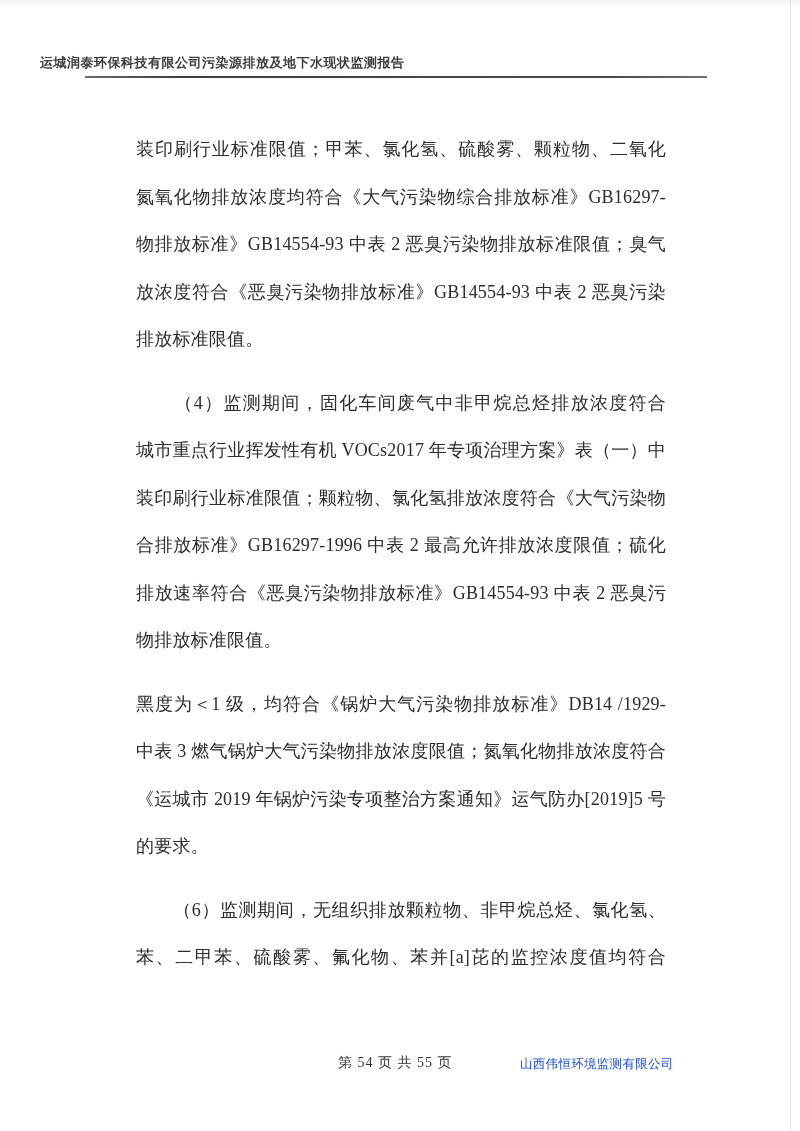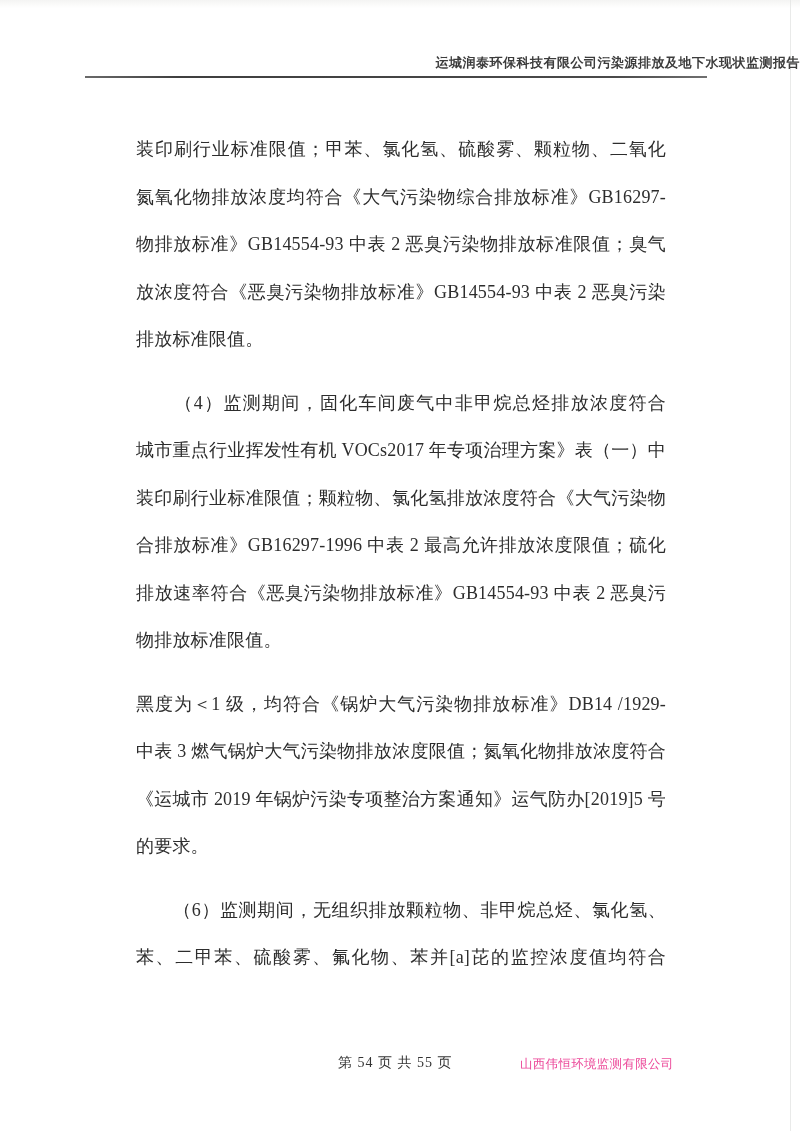--- a/index.html
+++ b/index.html
@@ -15,23 +15,24 @@
     position: absolute; top: 0; right: 9px; width: 1px; height: 1131px;
     background: #e3e5e4; opacity: .8;
   }
   .scan-top-tint {
     position: absolute; top: 0; left: 0; right: 0; height: 8px;
     background: linear-gradient(#f4f4f3, #ffffff);
   }
 
   .header-title {
     position: absolute; top: 54px; left: 0; right: 0;
-    text-align: right;
+    text-align: left;
     font-size: 13px; font-weight: 600; letter-spacing: .5px;
     color: #3c3c3c;
+    padding-left: 40px;
   }
   .header-rule {
     position: absolute; top: 76px; left: 85px; width: 622px; height: 2px;
     background: linear-gradient(90deg, #6a6a6a, #3f3f3f 15%, #4a4a4a 85%, #707070);
   }
 
   .doc-body {
     position: absolute; top: 110px; left: 120px; width: 562px;
     color: #2d2d2d;
     font-size: 18px;
@@ -53,21 +54,21 @@
     text-align-last: left;
     -moz-text-align-last: left;
   }
 
   .footer-pageinfo {
     position: absolute; top: 1054px; left: 338px;
     font-size: 14px; color: #333333; letter-spacing: 1px;
   }
   .footer-company {
     position: absolute; top: 1056px; left: 520px;
-    font-size: 12.5px; color: #ec4899; letter-spacing: .3px;
+    font-size: 12.5px; color: #1d4ed8; letter-spacing: .3px;
   }
 </style>
 </head>
 <body>
 
 <div class="scan-top-tint"></div>
 <div class="scan-edge-right"></div>
 
 <div class="header-title">运城润泰环保科技有限公司污染源排放及地下水现状监测报告</div>
 <div class="header-rule"></div>

